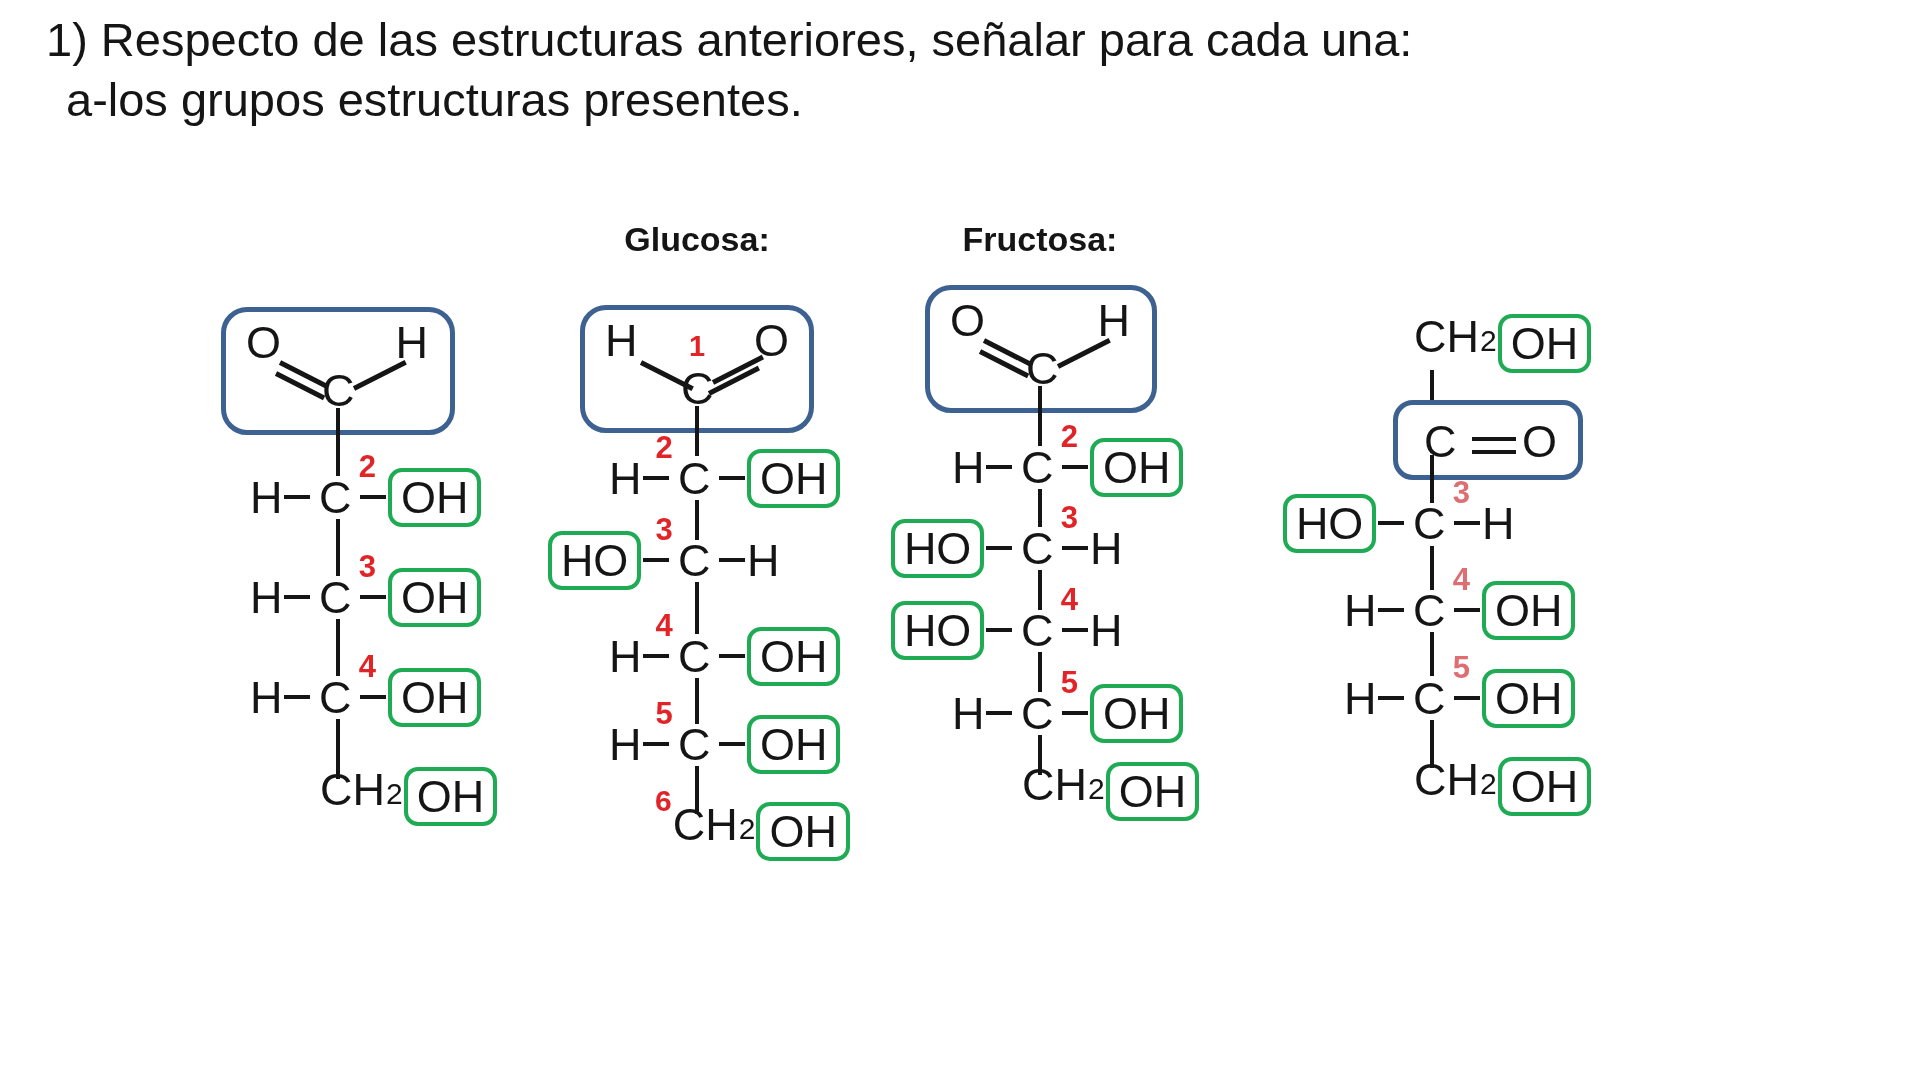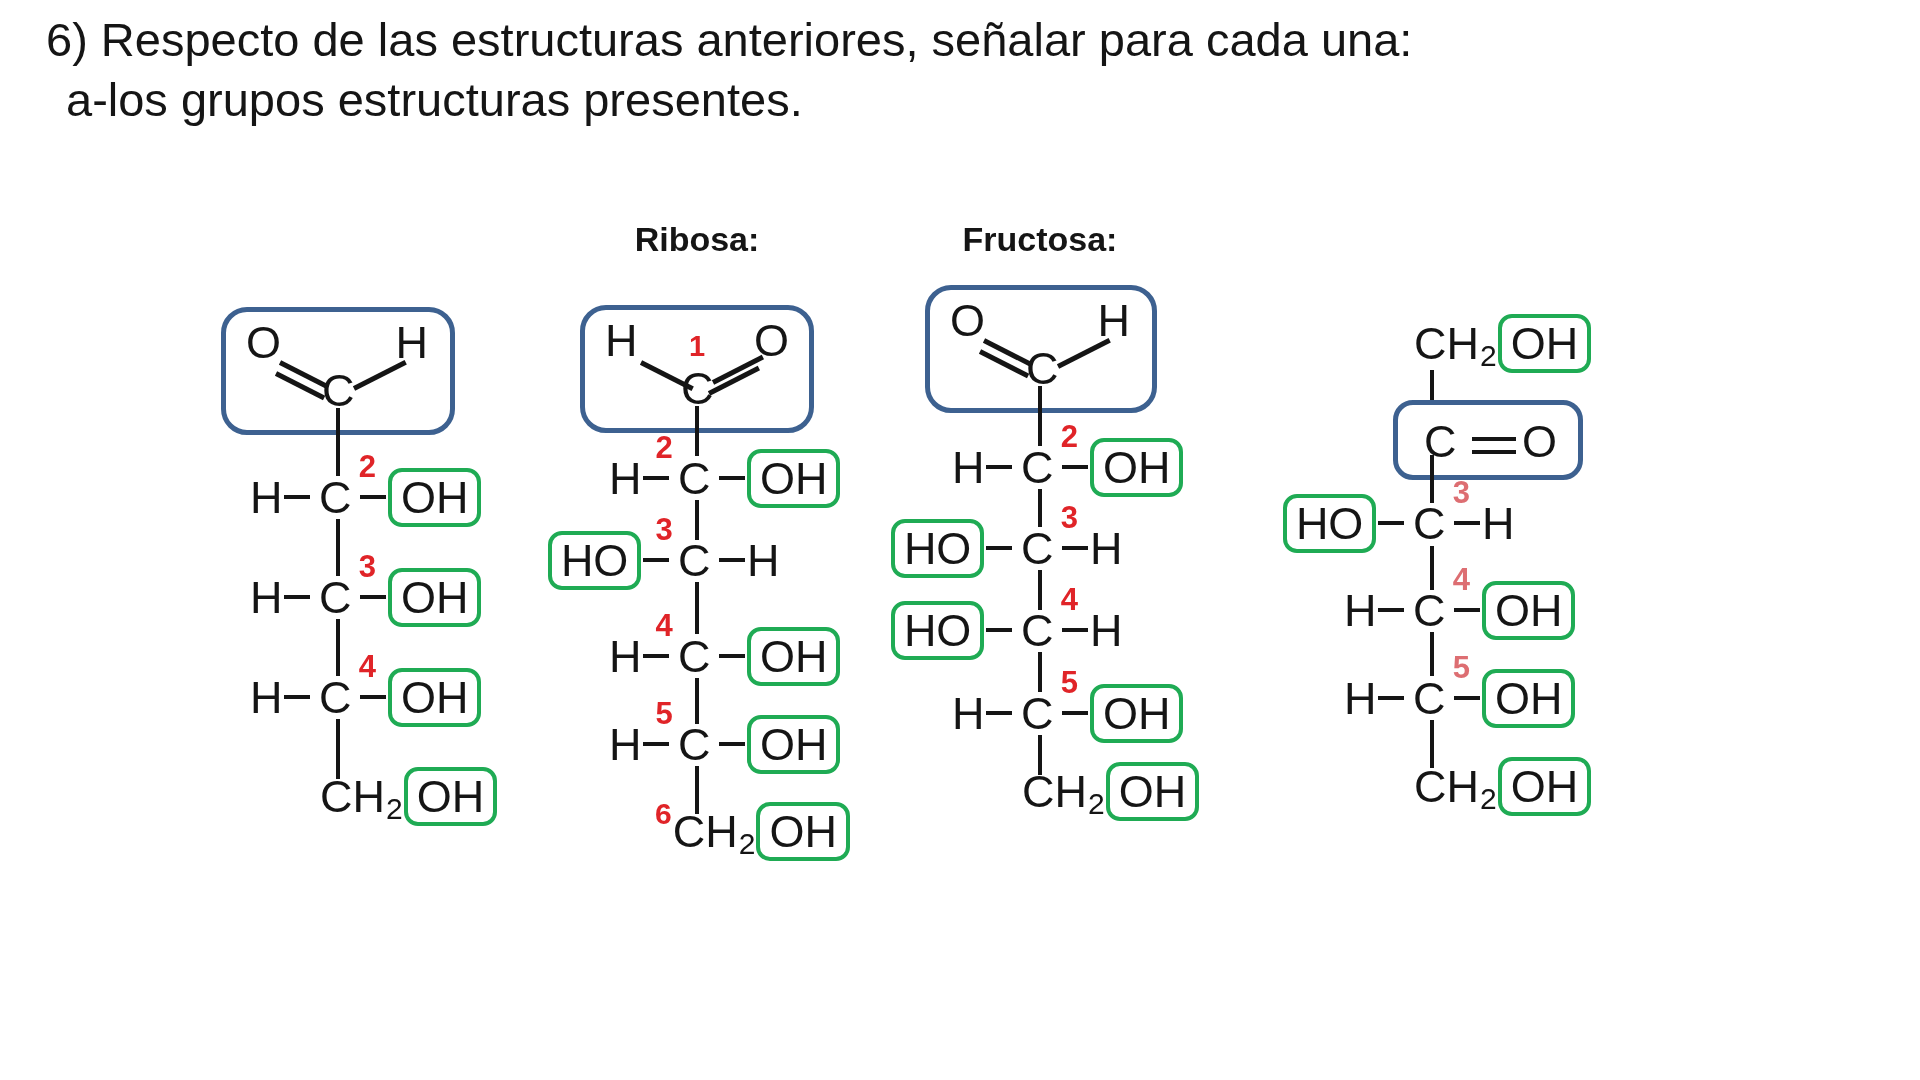--- a/index.html
+++ b/index.html
@@ -61,29 +61,29 @@
   .hbond{width:26px;height:4px;background:var(--ink);margin:0 2px;flex:none;}
 
   .gbox{display:inline-block;border:4px solid var(--hydroxyl-box-outline);
         border-radius:14px;padding:3px 9px;line-height:1;}
   .gbox .atom{font-size:45px;}
 
   .cnum{position:absolute;top:-26px;font-size:31px;font-weight:bold;color:var(--carbon-number-red);}
   .cnum.nr{right:-18px;} .cnum.nl{left:-16px;}
   .cnum.soft{color:var(--carbon-number-red-soft);}
 
-  .tail{position:absolute;left:0;width:100%;display:flex;align-items:center;padding-left:142px;}
+  .tail{position:absolute;left:0;width:100%;display:flex;align-items:flex-start;padding-left:142px;}
   .tail.with-num{padding-left:118px;}
   .tsub{font-size:30px;position:relative;top:12px;margin:0 1px;line-height:1;}
   .cnum6{font-size:30px;font-weight:bold;color:var(--carbon-number-red);position:relative;top:-18px;margin-right:1px;}
 </style>
 </head>
 <body>
 
-<div class="title-l1">6) Respecto de las estructuras anteriores, señalar para cada una:</div>
+<div class="title-l1">1) Respecto de las estructuras anteriores, señalar para cada una:</div>
 <div class="title-l2">a-los grupos estructuras presentes.</div>
 
 <div class="molecule" style="left:178px">
 
   <div class="hbox" style="top:147px">
     <span class="atom o-l">O</span>
     <span class="atom h-r">H</span>
     <span class="atom c-b">C</span>
     <span class="dl d1"></span>
     <span class="dl d2"></span>
@@ -141,21 +141,21 @@
   </div>
 
   <div class="tail" style="top:607px">
     <span class="atom">CH</span>
       <span class="tsub">2</span>
       <span class="gbox"><span class="atom">OH</span></span>
   </div>
 </div>
 
 <div class="molecule" style="left:537px">
-  <div class="mol-name">Ribosa:</div>
+  <div class="mol-name">Glucosa:</div>
 
   <div class="hbox" style="top:145px">
     <span class="atom h-l">H</span>
     <span class="head-num">1</span>
     <span class="atom o-r">O</span>
     <span class="atom c-b">C</span>
     <span class="dl gs"></span>
     <span class="dl gd1"></span>
     <span class="dl gd2"></span>
   </div>

